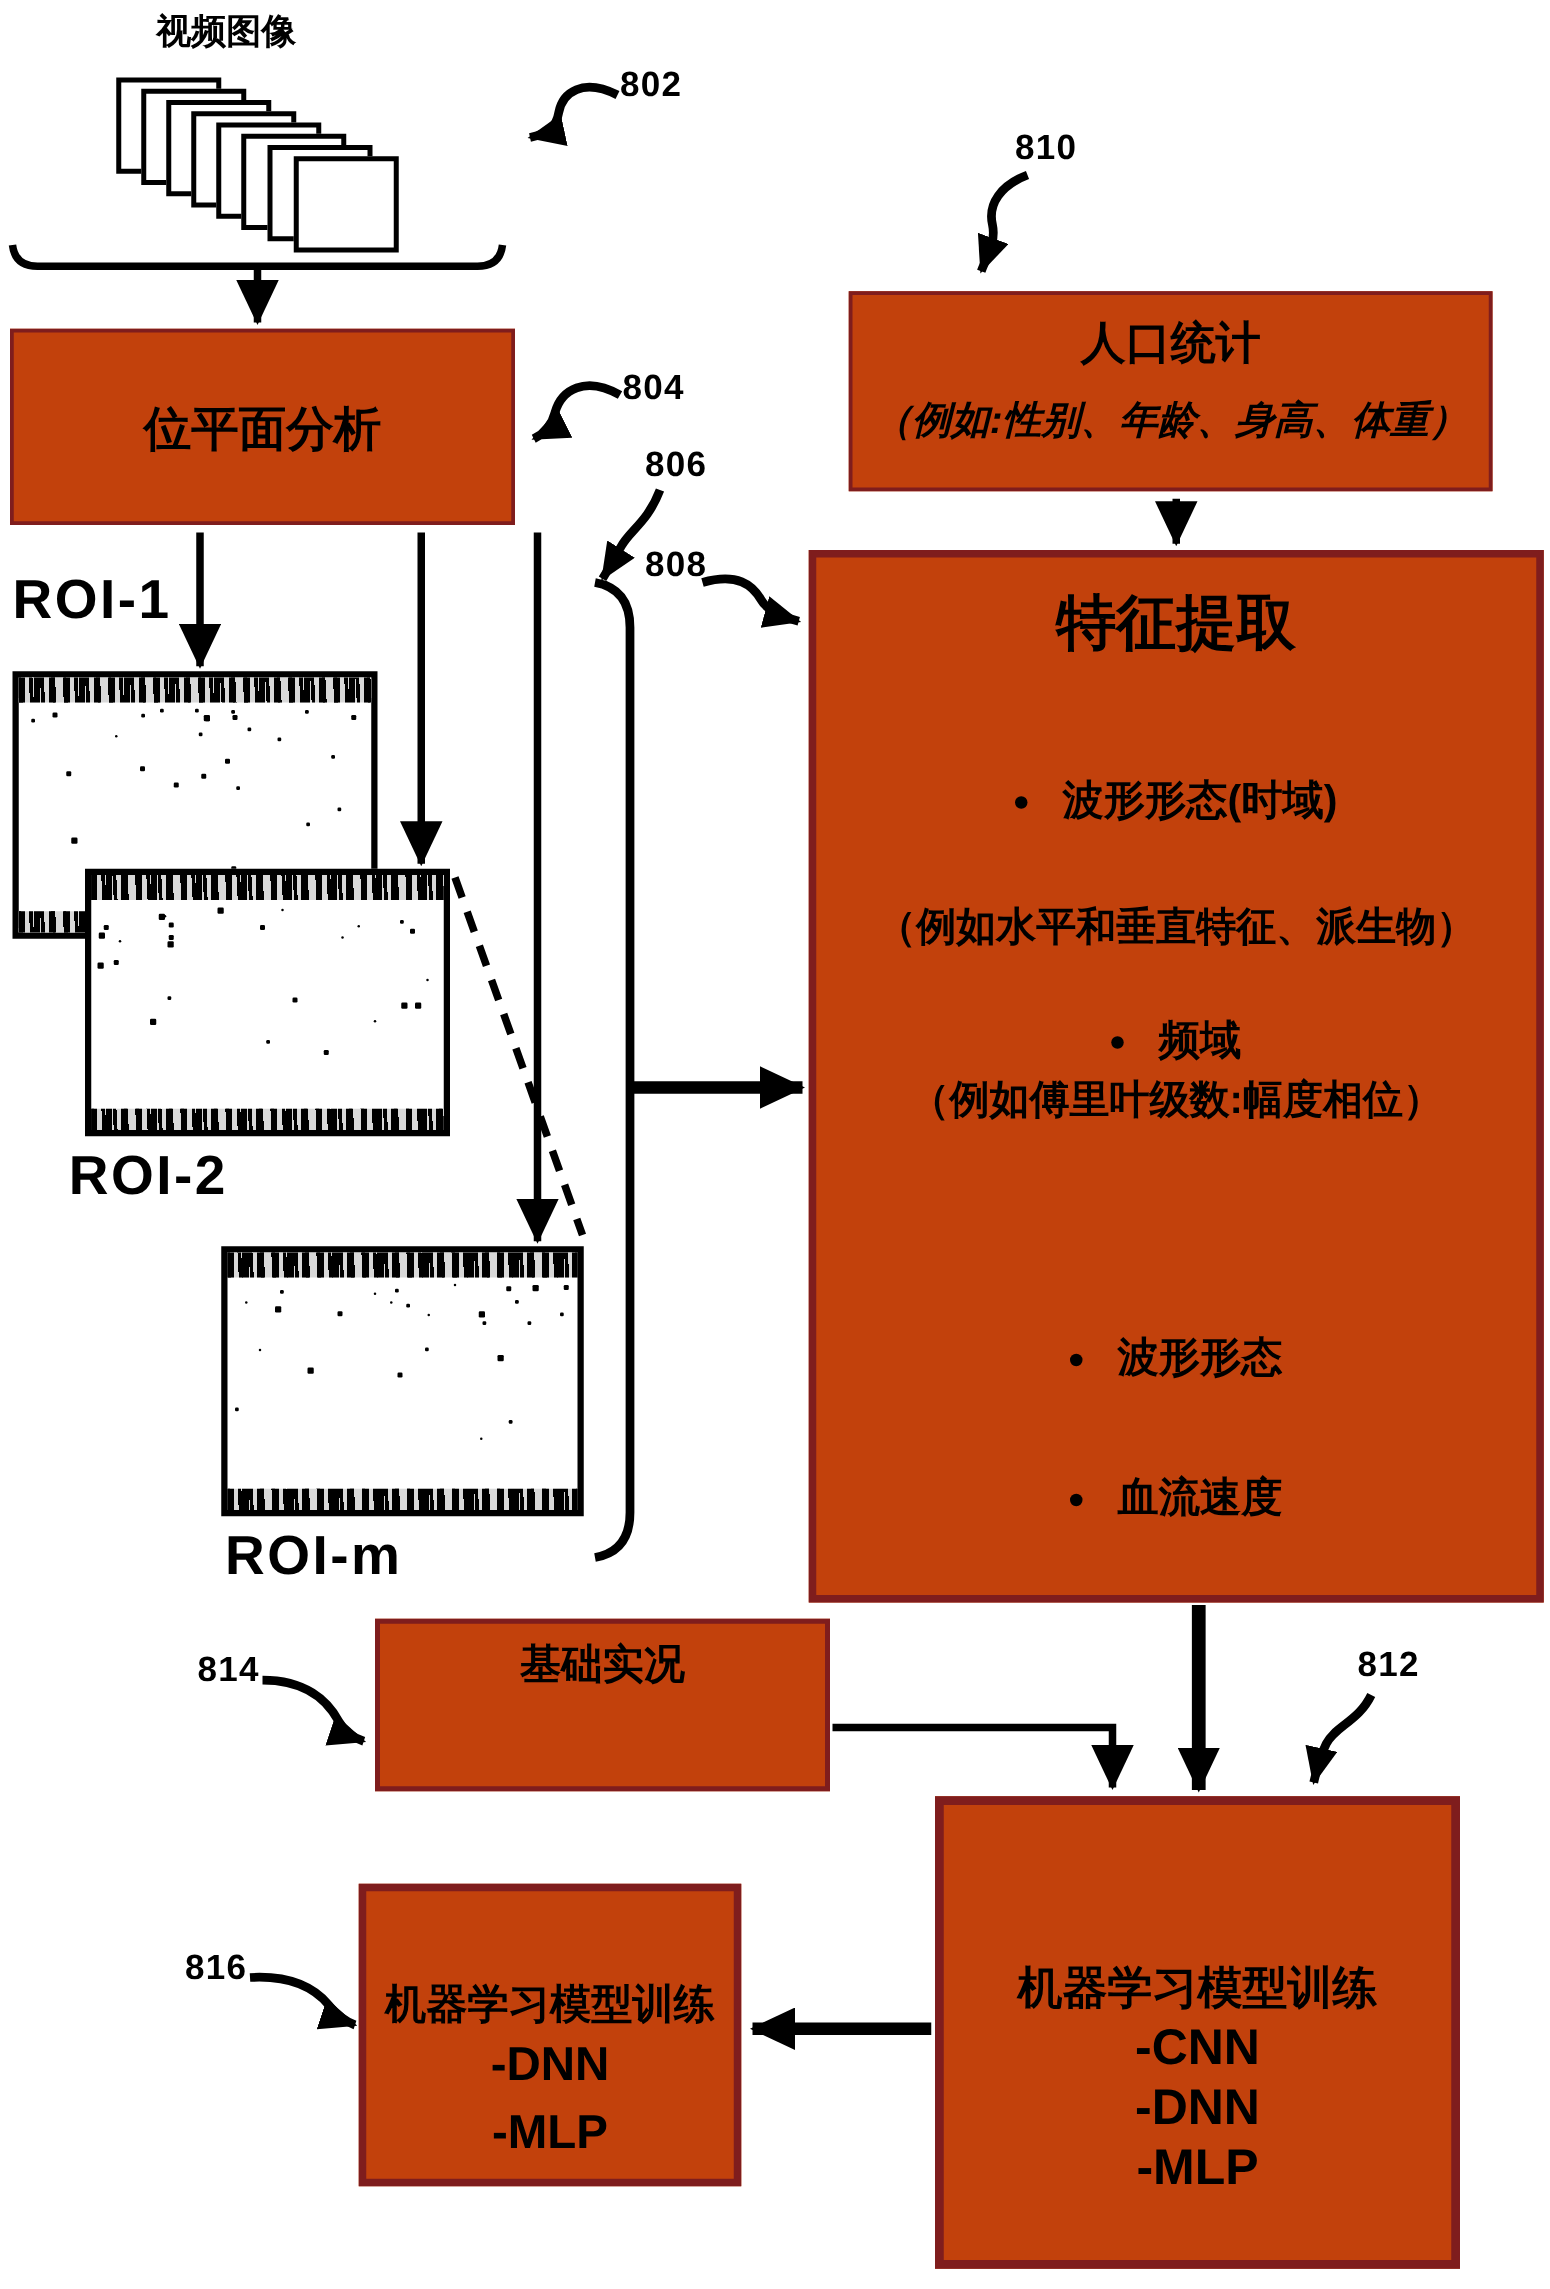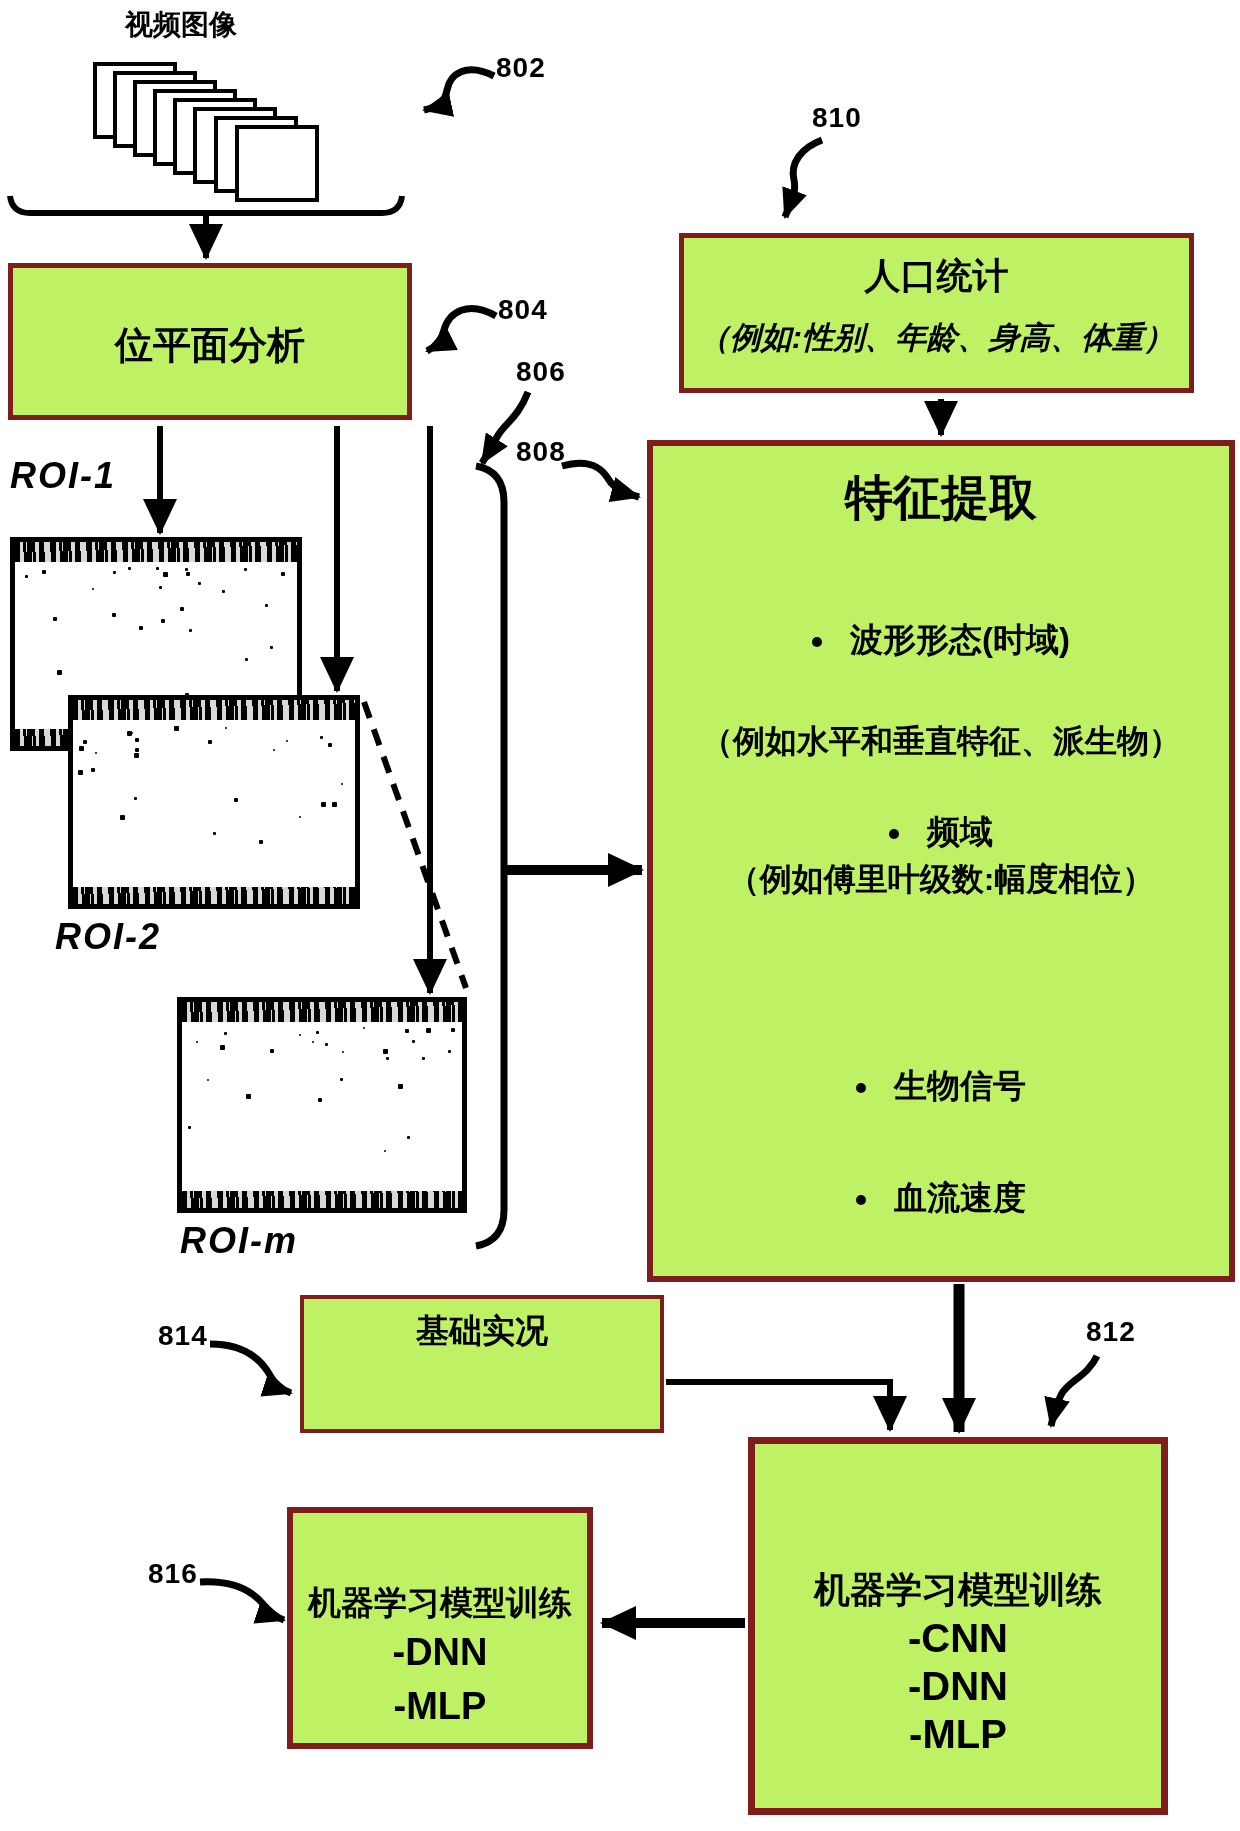--- a/index.html
+++ b/index.html
@@ -1,32 +1,32 @@
 <!DOCTYPE html>
 <html><head>
 <meta charset="utf-8">
 <style>
   html,body{margin:0;padding:0;background:#ffffff;}
   .page{position:relative;width:1240px;height:1831px;background:#fff;overflow:hidden;
         font-family:"Liberation Sans","DejaVu Sans",sans-serif;color:#000;}
   .abs{position:absolute;}
-  .box{position:absolute;background:#bef264;border:5px solid #7f1d1d;box-sizing:border-box;text-align:center;}
+  .box{position:absolute;background:#c2410c;border:3px solid #7f1d1d;box-sizing:border-box;text-align:center;}
   .lbl{position:absolute;font-weight:700;white-space:nowrap;}
   .ref{position:absolute;font-size:28px;font-weight:700;letter-spacing:1px;white-space:nowrap;}
   .roi{position:absolute;background:#fff;border:5px solid #000;box-sizing:border-box;}
   .band{position:absolute;left:0;right:0;height:20px;
         background:
           repeating-linear-gradient(90deg,#000 0 5px,rgba(0,0,0,0) 5px 12px),
           repeating-linear-gradient(87deg,#000 0 3px,rgba(0,0,0,0) 3px 9px),
           #d8d8d8;}
   .band.top{top:0;}
   .band.bot{bottom:0;height:17px;}
   .dotsarea{position:absolute;left:4px;right:4px;top:24px;bottom:22px;}
   .dot{position:absolute;background:#000;border-radius:1px;}
-  .roi-cap{position:absolute;font-size:36px;font-weight:700;letter-spacing:2px;white-space:nowrap;font-style:italic;}
+  .roi-cap{position:absolute;font-size:44px;font-weight:700;letter-spacing:2px;white-space:nowrap;}
   .frame{position:absolute;width:84px;height:77px;background:#fff;border:4px solid #000;box-sizing:border-box;}
   svg.layer{position:absolute;left:0;top:0;z-index:20;pointer-events:none;}
   .cn{font-weight:700;}
   .fe-line{position:absolute;left:0;width:100%;text-align:center;font-weight:700;white-space:nowrap;}
   .bullet-dot{display:inline-block;width:10px;height:10px;border-radius:50%;background:#000;
               vertical-align:middle;margin-right:28px;}
   .mono-item{position:absolute;left:0;width:100%;text-align:center;font-weight:700;white-space:nowrap;}
 </style>
 </head>
 <body>
@@ -171,21 +171,21 @@
       <span class="bullet-dot"></span><span>波形形态(时域)</span>
     </div>
     <div class="fe-line" style="top:274px;font-size:32px;">（例如水平和垂直特征、派生物）</div>
 
     <div class="fe-line" style="top:364px;font-size:33px;">
       <span class="bullet-dot"></span><span>频域</span>
     </div>
     <div class="fe-line" style="top:412px;font-size:32px;">（例如傅里叶级数:幅度相位）</div>
 
     <div class="fe-line" style="top:618px;font-size:33px;">
-      <span class="bullet-dot"></span><span>生物信号</span>
+      <span class="bullet-dot"></span><span>波形形态</span>
     </div>
 
     <div class="fe-line" style="top:730px;font-size:33px;">
       <span class="bullet-dot"></span><span>血流速度</span>
     </div>
   </div>
 
   <div class="box" style="left:300px;top:1295px;width:364px;height:138px;border-width:4px;">
     <div class="cn" style="margin-top:10px;font-size:33px;">基础实况</div>
   </div>

